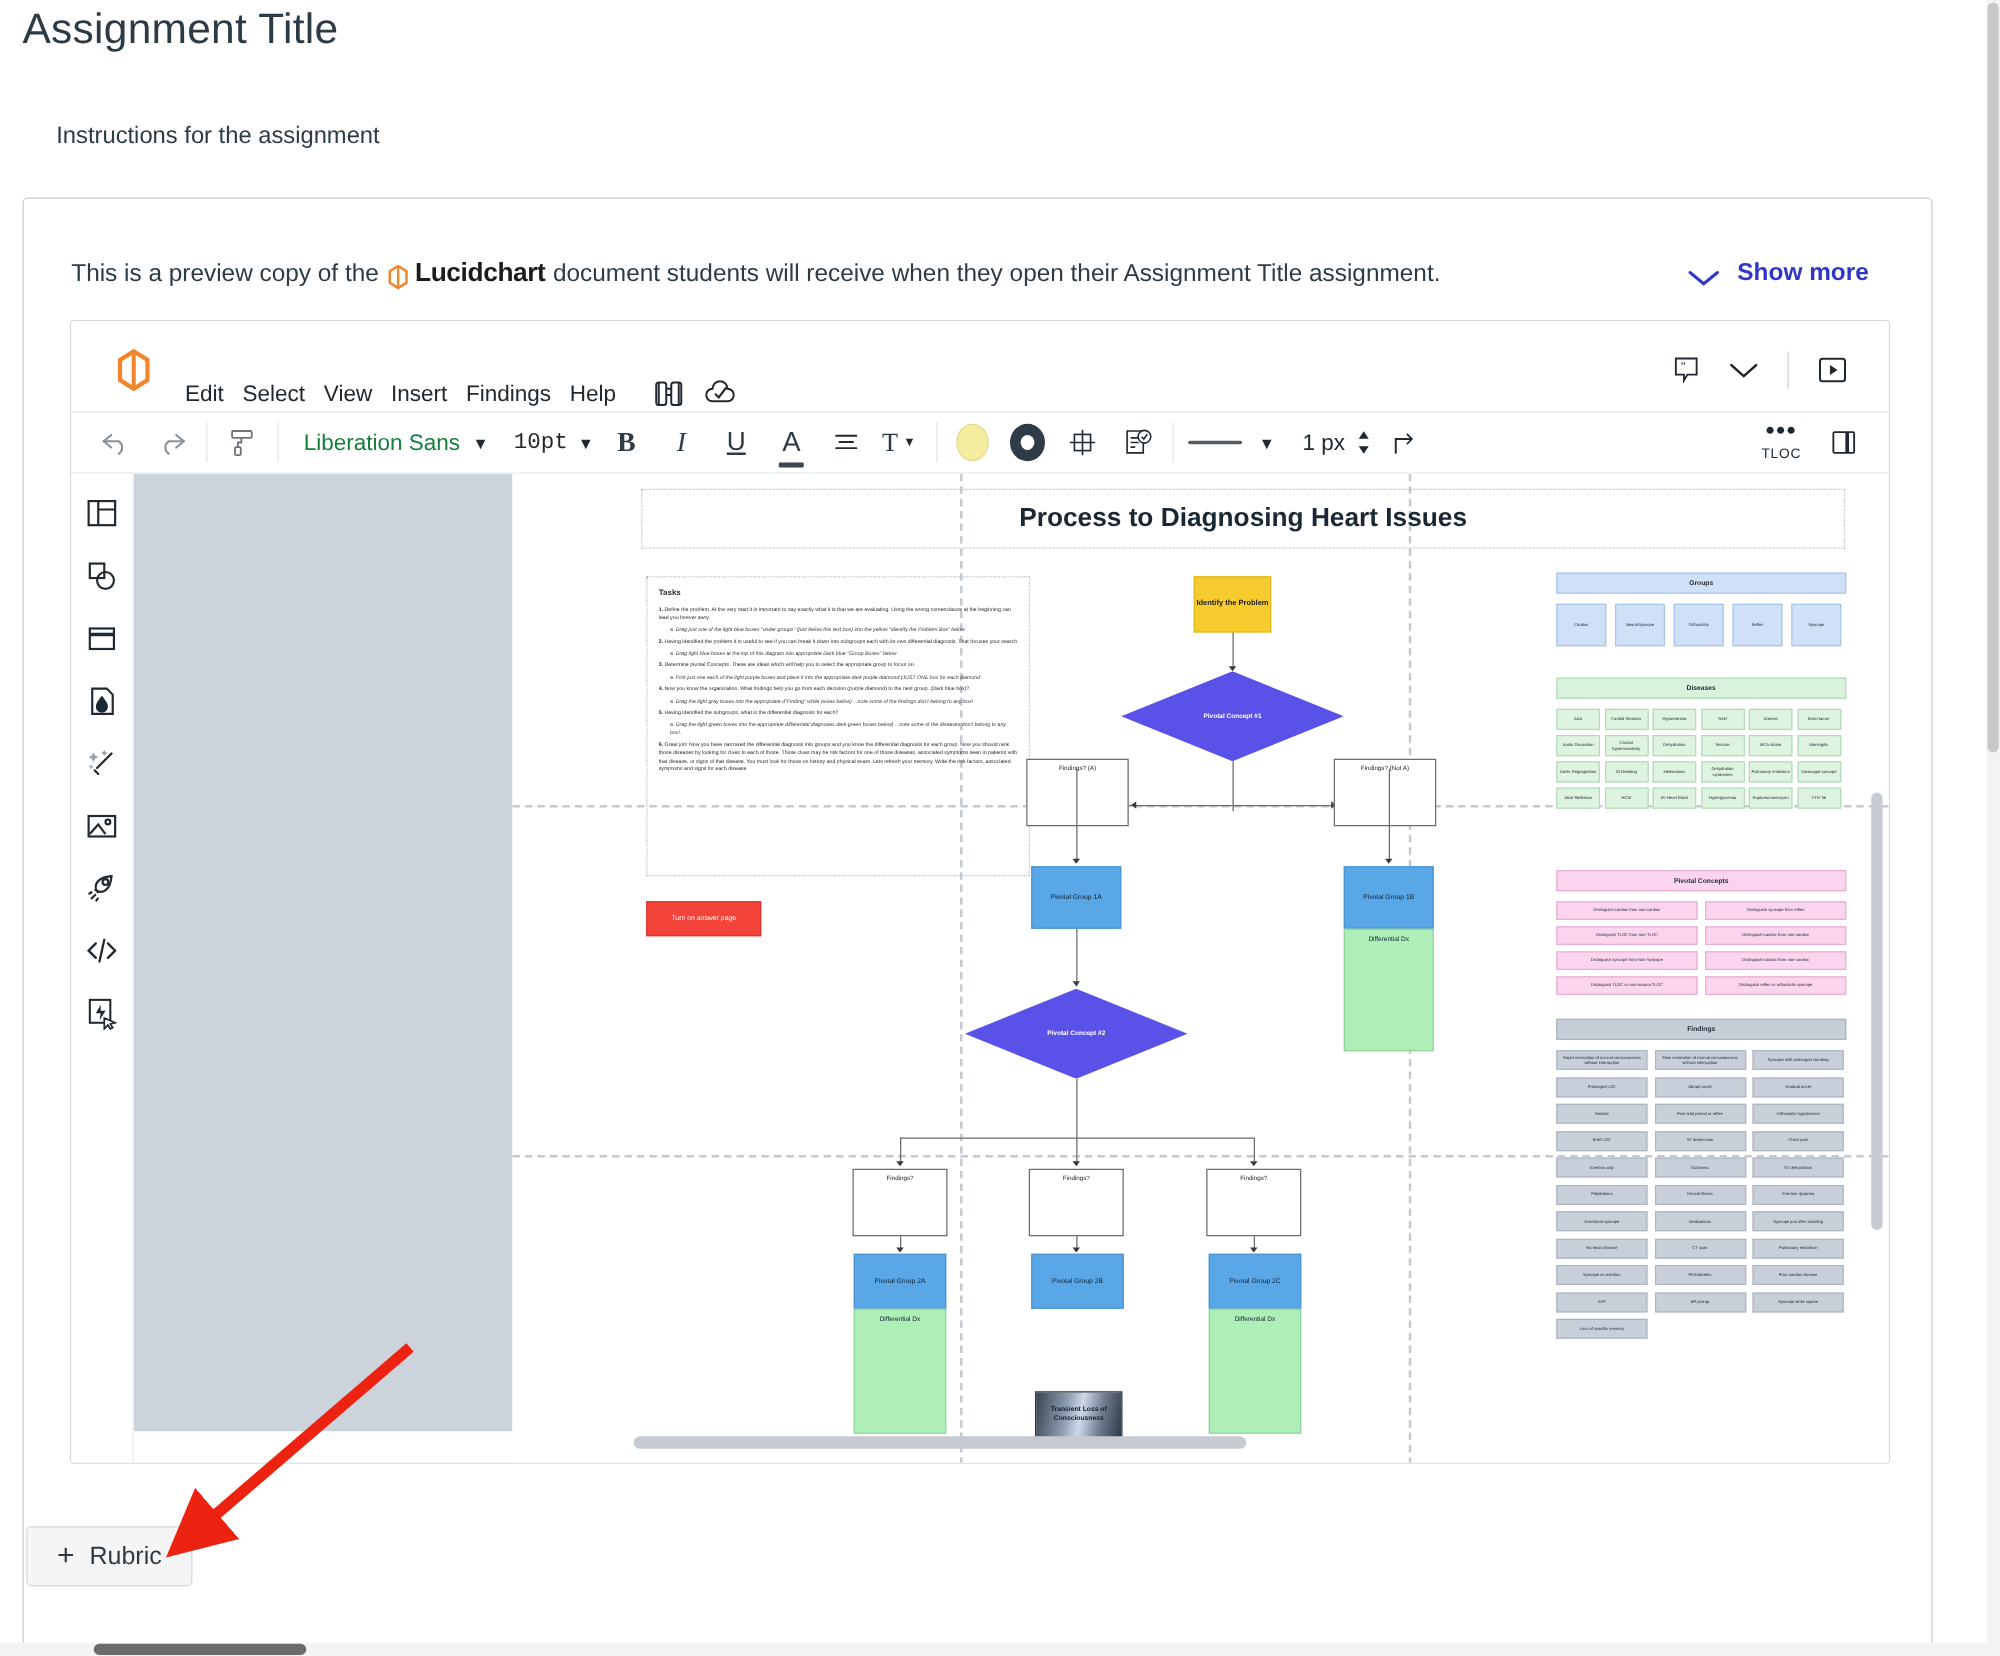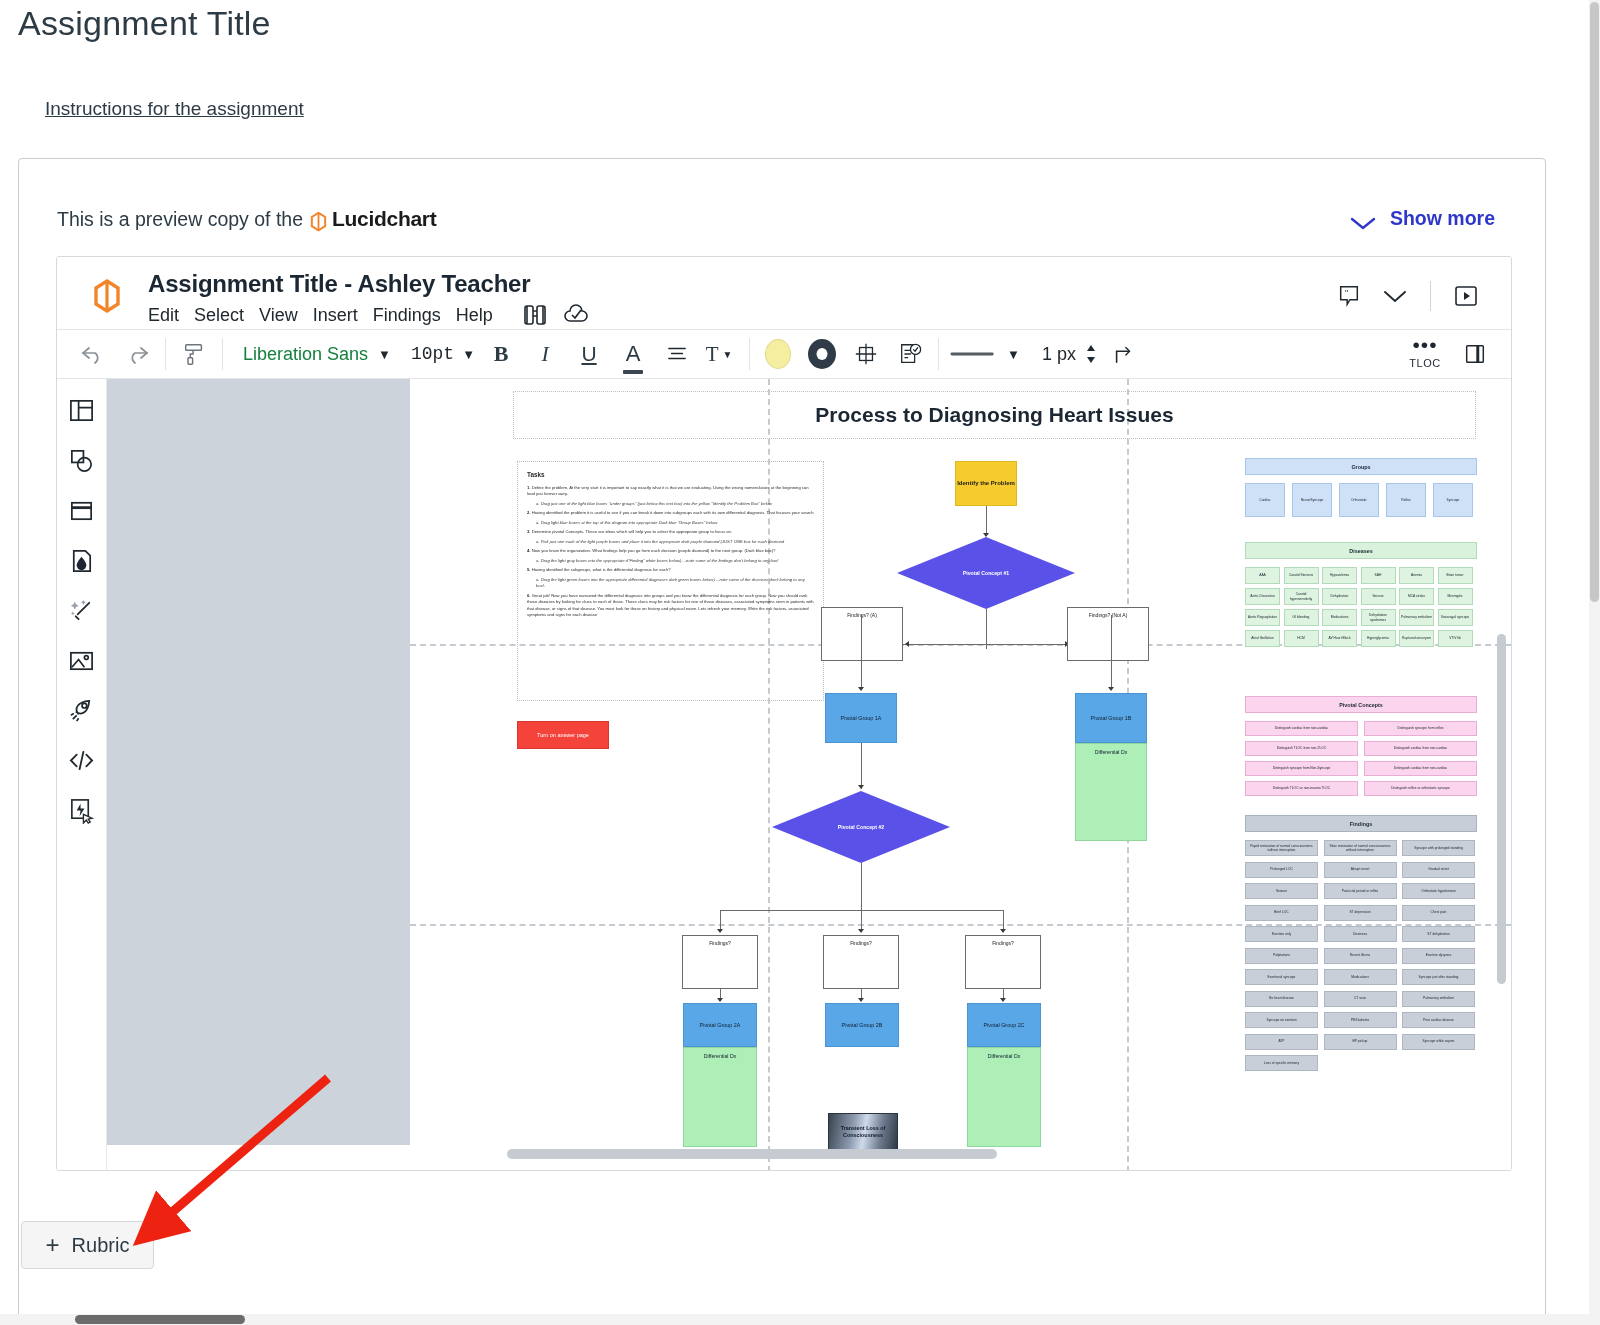--- a/index.html
+++ b/index.html
@@ -14,21 +14,21 @@
   }
 
   
   .page-title {
     position:absolute; left:18px; top:4px;
     font-size:34px; font-weight:400; color:#2d3b45;
     letter-spacing:0.2px;
   }
   .instructions {
     position:absolute; left:45px; top:98px;
-    font-size:19px; color:#2d3b45;text-decoration:underline;
+    font-size:19px; color:#2d3b45;
   }
 
   
   .preview-card {
     position:absolute; left:18px; top:158px;
     width:1528px; height:1172px;
     background:#fff;
     border:1px solid #c7cdd1;
     border-radius:4px;
   }
@@ -238,41 +238,41 @@
 
   <div class="preview-note">
     <span>This is a preview copy of the</span>
     <span class="lucid-mark">
       <svg viewBox="0 0 20 24" width="17" height="20">
           <path d="M10 1 L18 6 L18 17 L10 22 L2 17 L2 6 Z" fill="none" stroke="#f2852a" stroke-width="2.4"></path>
           <path d="M10 1 L10 22" stroke="#f2852a" stroke-width="2.2"></path>
         </svg>
     </span>
     <span class="lucid-name">Lucidchart</span>
+    <span style="margin-left:6px">document students will receive when they open their Assignment Title assignment.</span>
   </div>
 
   <div class="show-more">
     <span class="chev">
       <svg viewBox="0 0 26 14" width="26" height="14">
           <path d="M2 3 L13 12 L24 3" fill="none" stroke="#2f37c9" stroke-width="2.4" stroke-linecap="round"></path>
         </svg>
     </span>
     <span>Show more</span>
   </div>
 
   <div class="lucid-frame">
 
     <div class="doc-head">
       <span class="doc-logo">
         <svg viewBox="0 0 30 34" width="30" height="34">
             <path d="M15 2 L26 9 L26 25 L15 32 L4 25 L4 9 Z" fill="none" stroke="#f2852a" stroke-width="3.4"></path>
             <path d="M15 2 L15 32" stroke="#f2852a" stroke-width="3.2"></path>
           </svg>
       </span>
-      <div class="doc-title">Assignment Title - Ashley Teacher</div>
 
       <div class="menu-row">
         <span class="menu-item">Edit</span>
         <span class="menu-item">Select</span>
         <span class="menu-item">View</span>
         <span class="menu-item">Insert</span>
         <span class="menu-item">Findings</span>
         <span class="menu-item">Help</span>
         <span class="menu-icon">
           <svg viewBox="0 0 26 24" width="26" height="24" fill="none" stroke="#20292f" stroke-width="1.6">

